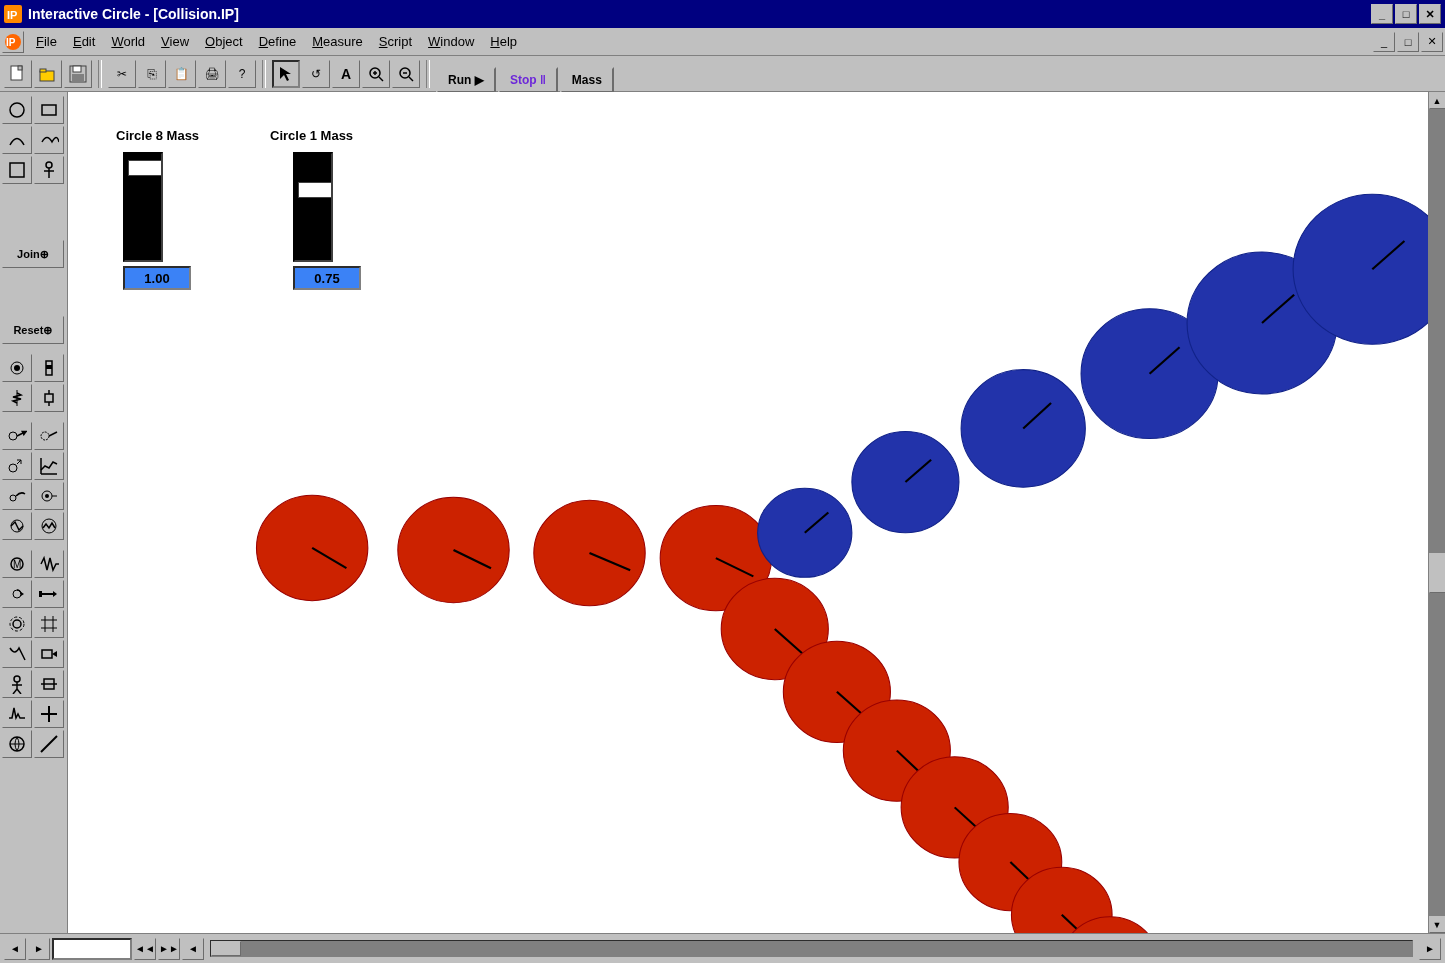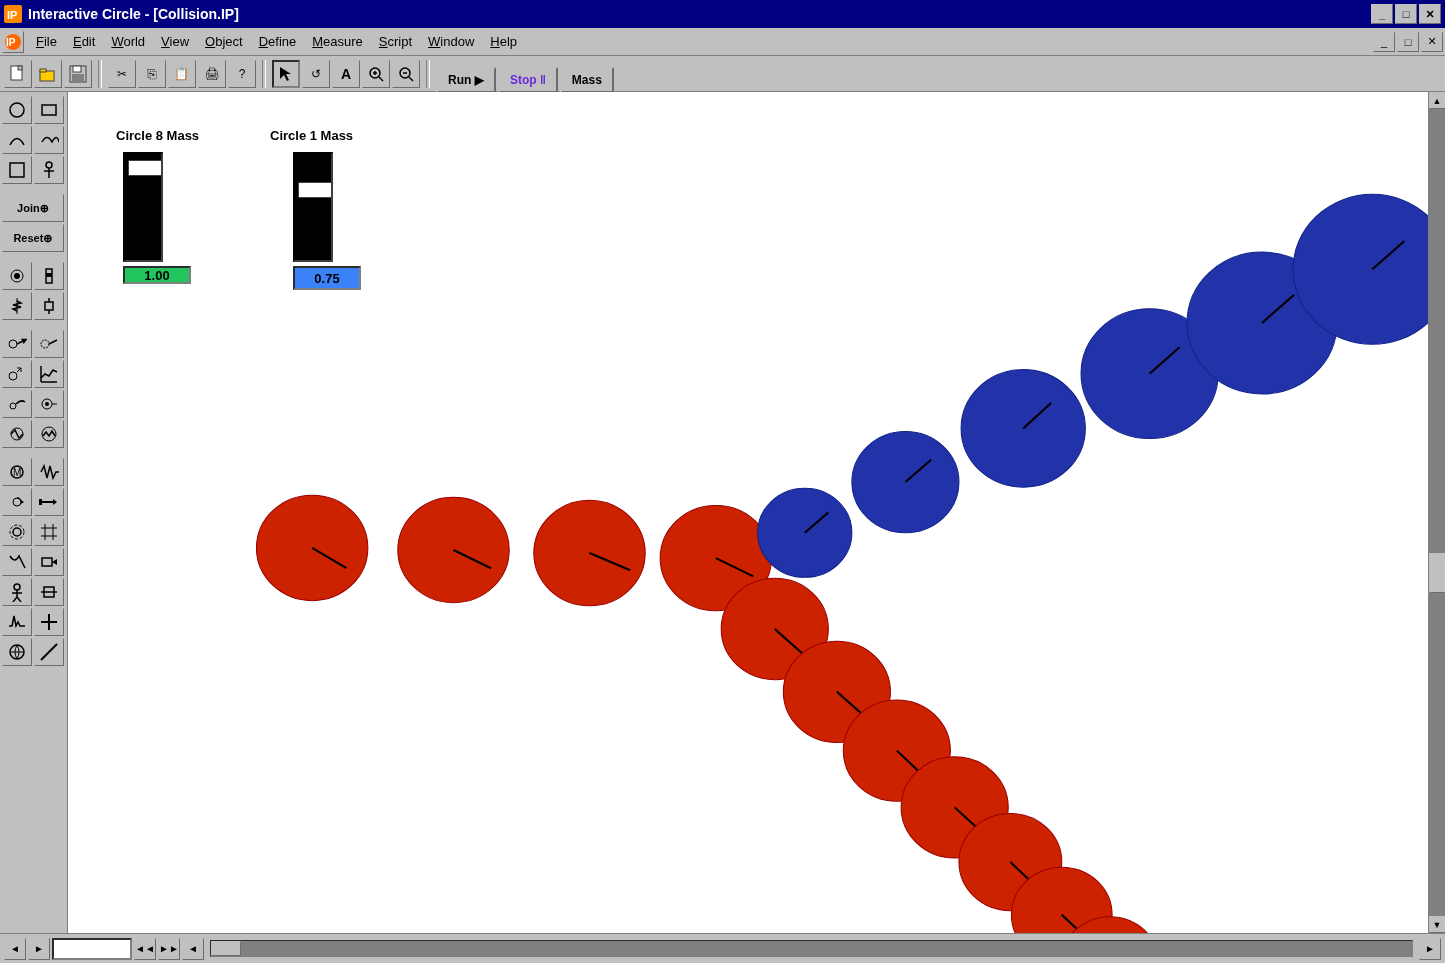--- a/index.html
+++ b/index.html
@@ -181,20 +181,21 @@
       width: 62px;
       height: 28px;
       background: #c0c0c0;
       border: 1px outset #c0c0c0;
       display: flex;
       align-items: center;
       justify-content: center;
       cursor: pointer;
       font-size: 11px;
       font-weight: bold;
+      margin-top: 46px;
     }
     .toolbar-section-gap { height: 6px; }
 
     
     #canvas-area {
       flex: 1;
       background: white;
       position: relative;
       overflow: hidden;
     }
@@ -697,21 +698,21 @@
   </div>
 
   <div id="canvas-area">
 
     <div class="circle-1-mass-label">Circle 8 Mass</div>
 
     <div class="slider-container" style="position:absolute;top:60px;left:55px;">
       <div class="slider-track" style="width:40px;height:110px;background:black;border:2px inset #404040;position:relative;">
         <div class="slider-thumb" style="position:absolute;width:34px;height:16px;background:white;border:1px solid #404040;top:6px;left:3px;"></div>
       </div>
-      <div class="slider-value-box" style="border:2px inset #808080;background:#22c55e;width:68px;height:18px;display:flex;align-items:center;justify-content:center;font-size:13px;font-weight:bold;margin-top:4px;">1.00</div>
+      <div class="slider-value-box" style="border:2px inset #808080;background:#3b82f6;width:68px;height:24px;display:flex;align-items:center;justify-content:center;font-size:13px;font-weight:bold;margin-top:4px;">1.00</div>
     </div>
 
     <div class="circle-2-mass-label">Circle 1 Mass</div>
 
     <div class="slider-container" style="position:absolute;top:60px;left:225px;">
       <div class="slider-track" style="width:40px;height:110px;background:black;border:2px inset #404040;position:relative;">
         <div class="slider-thumb" style="position:absolute;width:34px;height:16px;background:white;border:1px solid #404040;top:28px;left:3px;"></div>
       </div>
       <div class="slider-value-box" style="border:2px inset #808080;background:#3b82f6;width:68px;height:24px;display:flex;align-items:center;justify-content:center;font-size:13px;font-weight:bold;margin-top:4px;">0.75</div>
     </div>

